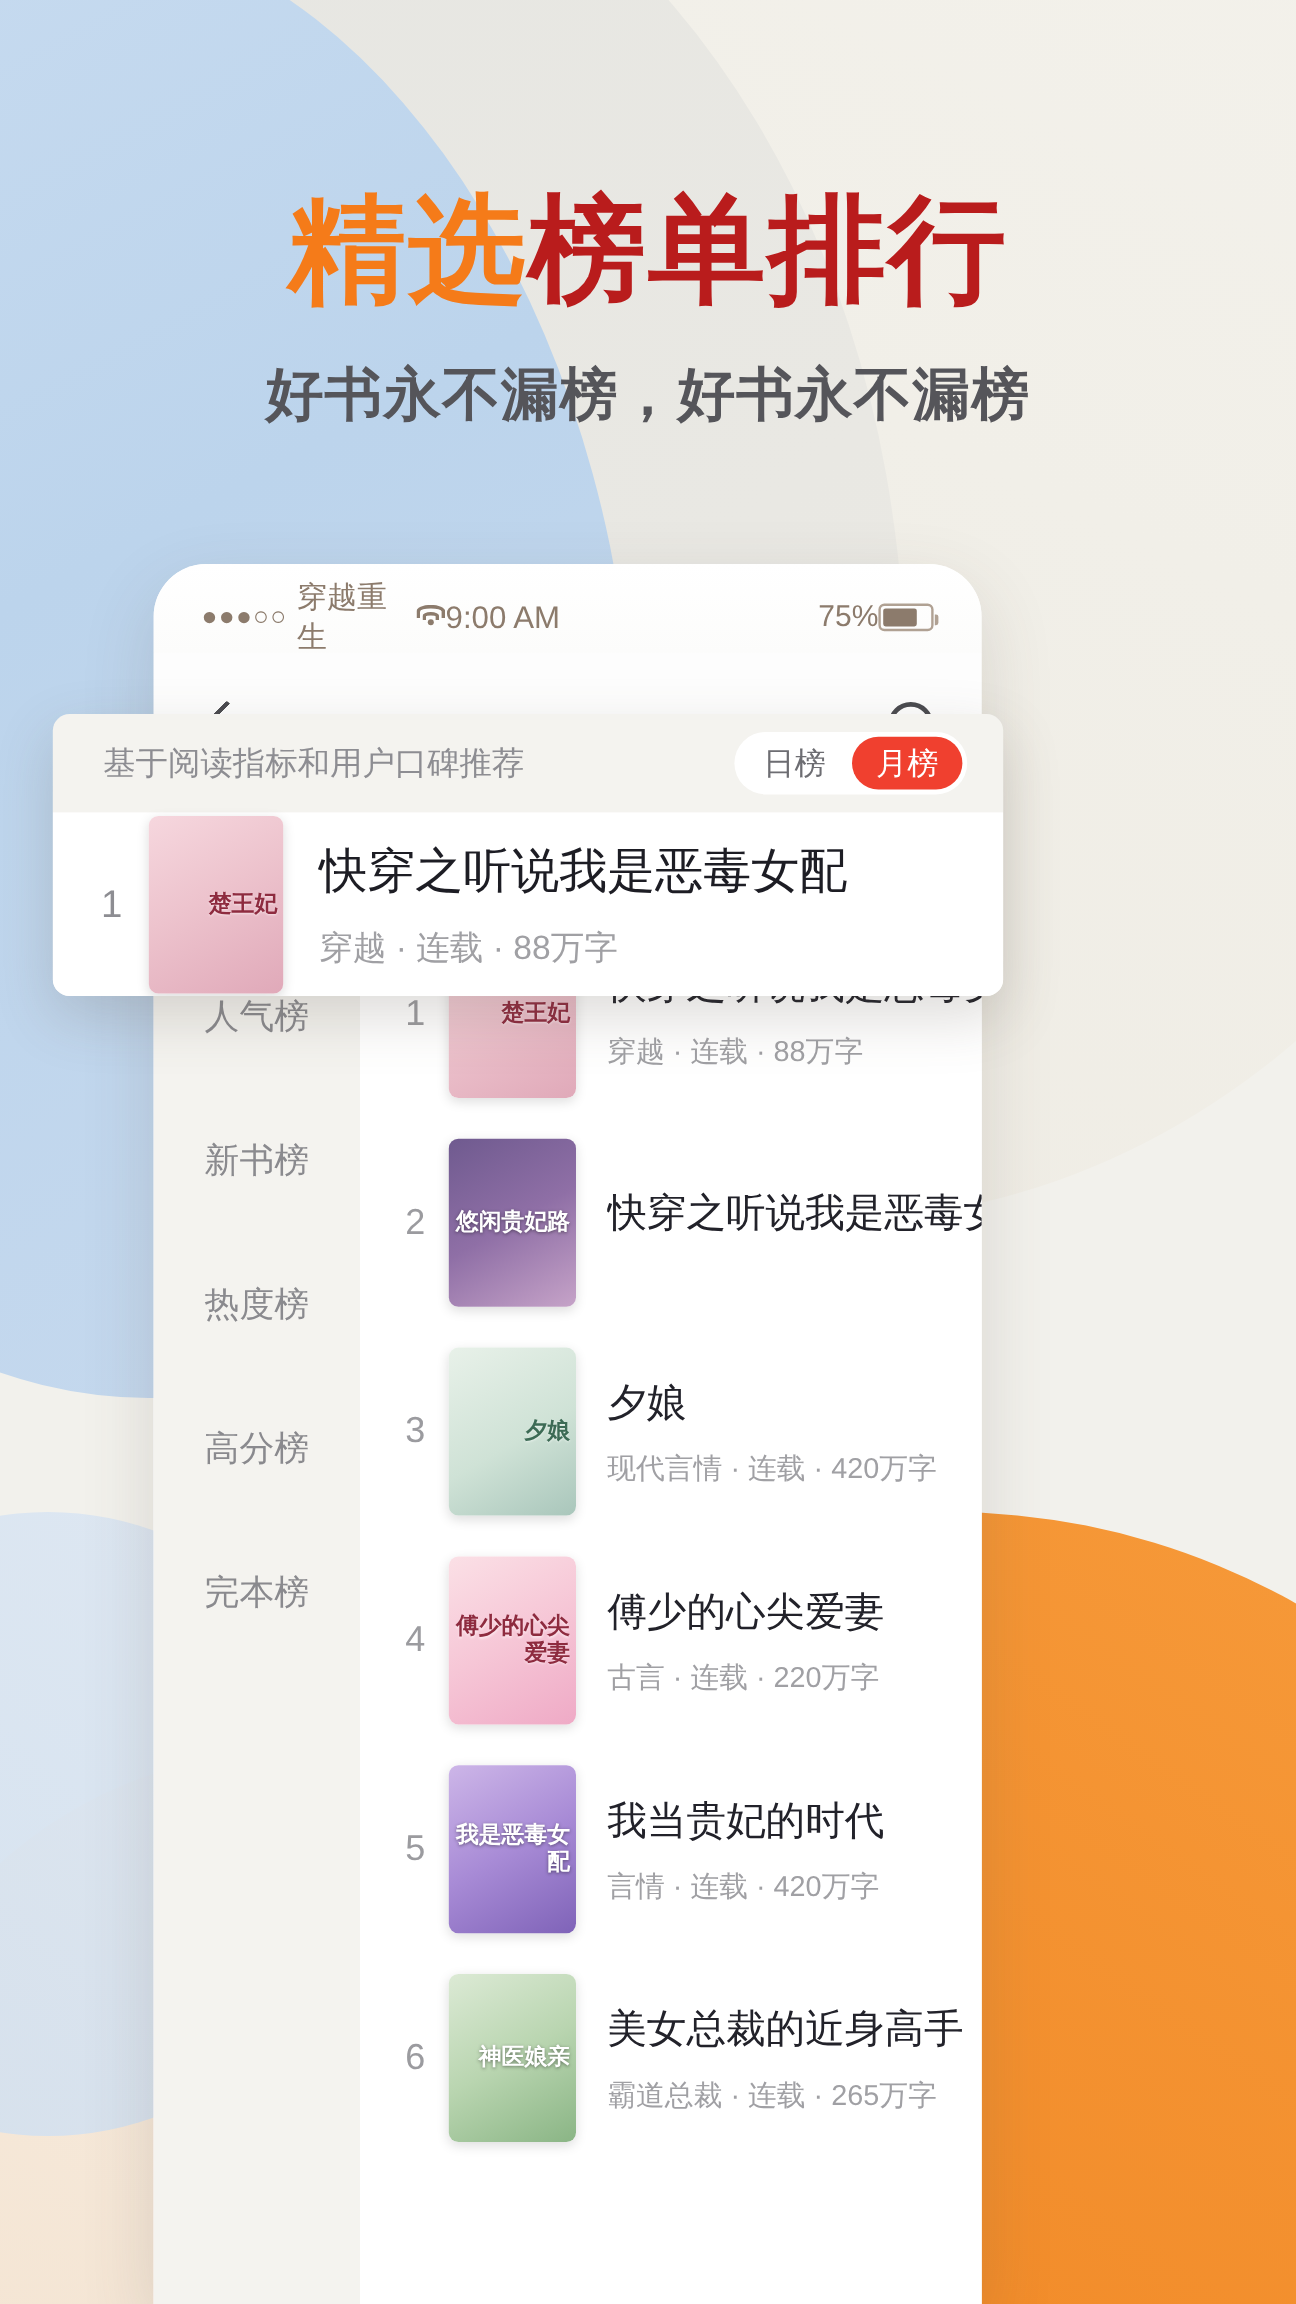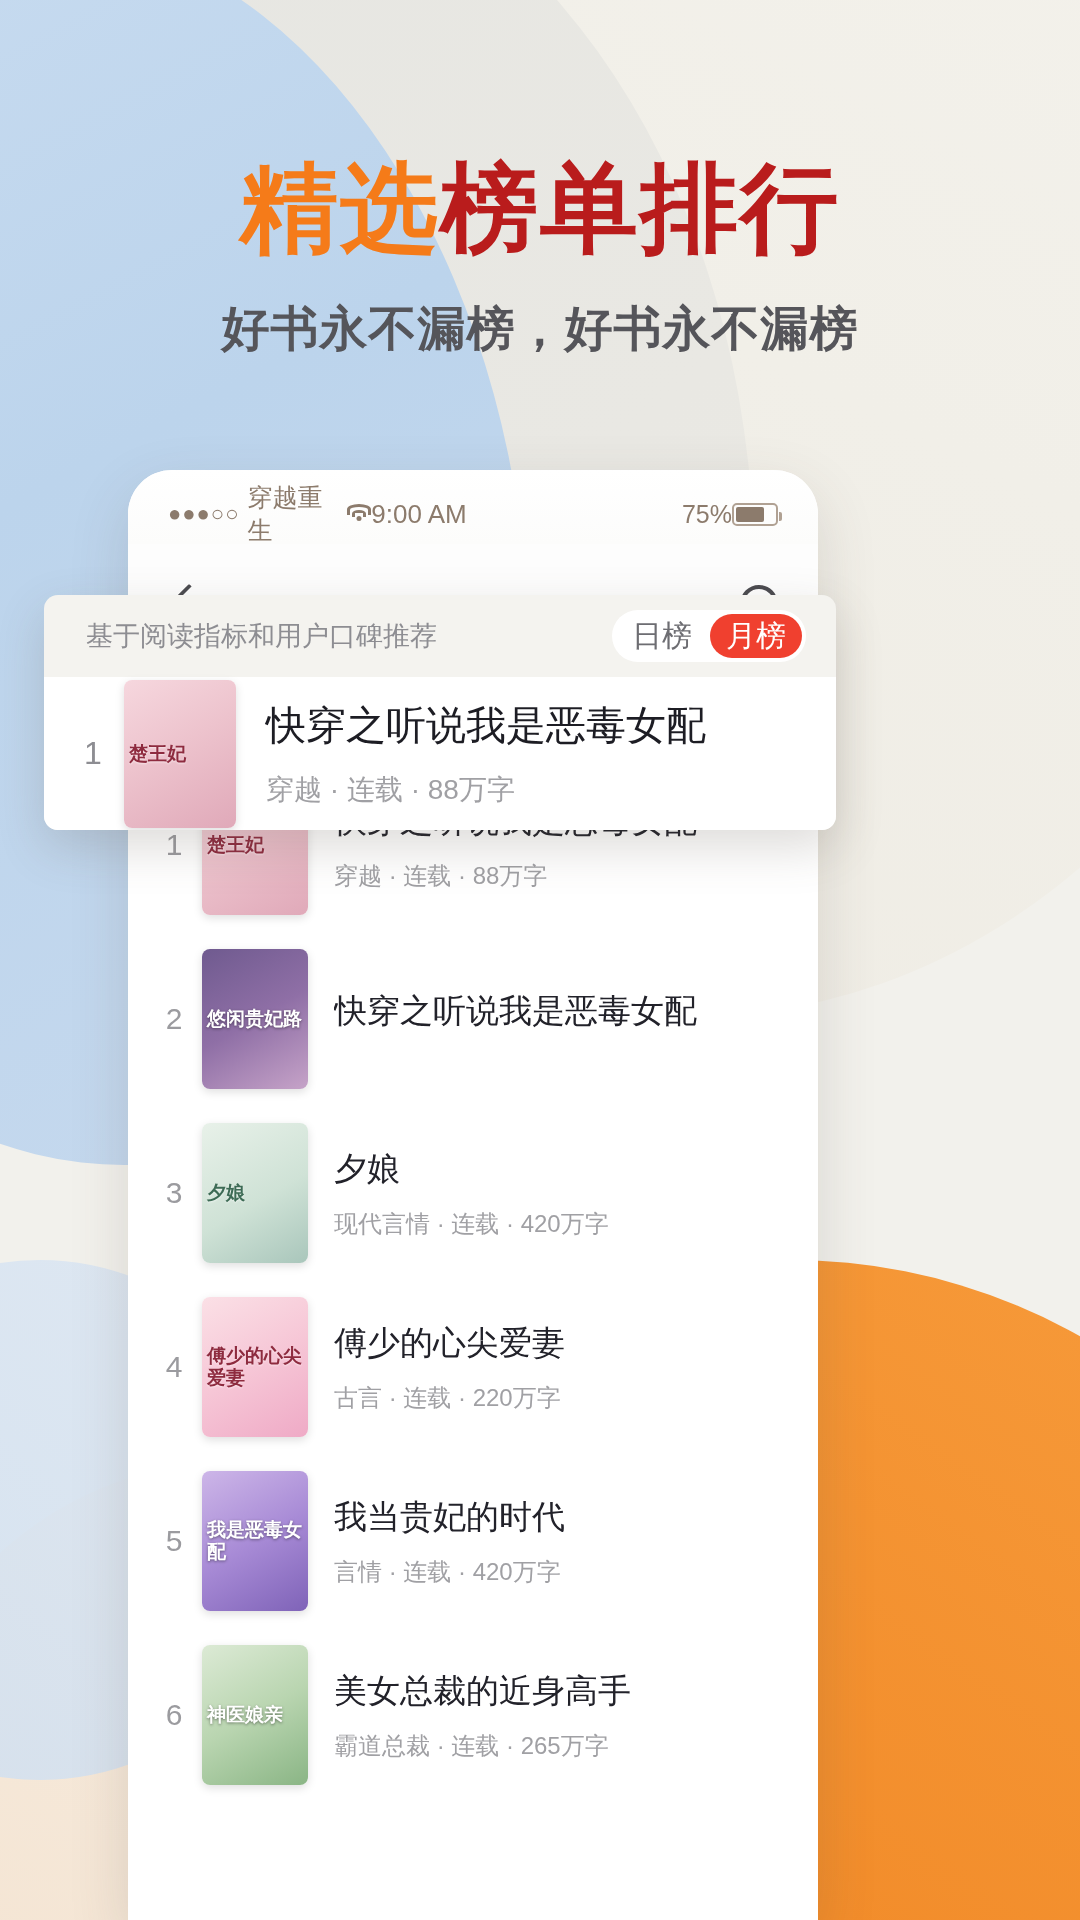--- a/index.html
+++ b/index.html
@@ -144,21 +144,21 @@
   }
   .book-row { display:flex; align-items:center; padding:17px 28px 17px 18px; }
   .rank { width:56px; text-align:center; font-size:30px; color:#9b9b9f; flex-shrink:0; }
   .cover {
     width:106px; height:140px; border-radius:8px; flex-shrink:0;
     margin-right:26px; overflow:hidden; position:relative;
     box-shadow:0 3px 10px rgba(0,0,0,.13);
   }
   .cover .ctitle {
     position:absolute; left:0; right:0; top:50%; transform:translateY(-50%);
-    text-align:left; font-size:19px; font-weight:bold; line-height:1.15;
+    text-align:right; font-size:19px; font-weight:bold; line-height:1.15;
     color:#fff; text-shadow:0 1px 3px rgba(0,0,0,.45); padding:0 5px;
   }
   .book-meta { flex:1; min-width:0; }
   .book-title {
     font-size:33px; color:#22222a; font-weight:500;
     margin-bottom:16px; white-space:nowrap; overflow:hidden; text-overflow:ellipsis;
   }
   .book-sub { font-size:24px; color:#a0a0a4; white-space:nowrap; }
 
   
@@ -175,21 +175,21 @@
     padding:0 30px 0 42px;
   }
   #fc-note { font-size:27px; color:#8d8d92; }
   .seg {
     display:flex; align-items:center; background:#fff;
     border-radius:26px; height:52px; padding:4px; gap:2px;
   }
   .seg-btn {
     height:44px; min-width:92px; border-radius:22px;
     display:flex; align-items:center; justify-content:center;
-    font-size:30px; color:#6d6d72;
+    font-size:26px; color:#6d6d72;
   }
   .seg-btn.on { background:#f0402f; color:#fff; }
   #fc-row {
     display:flex; align-items:center; background:#fff;
     height:153px; padding:0 30px 0 18px;
   }
   #fc-row .rank { width:62px; font-size:32px; color:#8d8d92; }
   #fc-row .cover { width:112px; height:148px; margin-right:30px; }
   #fc-title { font-size:40px; color:#1d1d24; margin-bottom:18px; }
   #fc-sub { font-size:28px; color:#a0a0a4; }
@@ -243,20 +243,40 @@
         </span>
     </div>
   </div>
 
   <div id="app-header">
     <div class="back-arrow"></div>
     <div class="search-icon"></div>
   </div>
 
   <div id="app-body">
+    <div id="sidebar">
+        <div class="side-item active">
+          <span>主推榜</span>
+        </div>
+        <div class="side-item">
+          <span>人气榜</span>
+        </div>
+        <div class="side-item">
+          <span>新书榜</span>
+        </div>
+        <div class="side-item">
+          <span>热度榜</span>
+        </div>
+        <div class="side-item">
+          <span>高分榜</span>
+        </div>
+        <div class="side-item">
+          <span>完本榜</span>
+        </div>
+      </div>
     <div id="list">
       <div class="list-note">
         <span>基于阅读指标和用户口碑推荐</span>
         <span class="seg">
             <span class="seg-btn">日榜</span>
             <span class="seg-btn on">月榜</span>
           </span>
       </div>
       <div id="book-rows">
           <div class="book-row">

